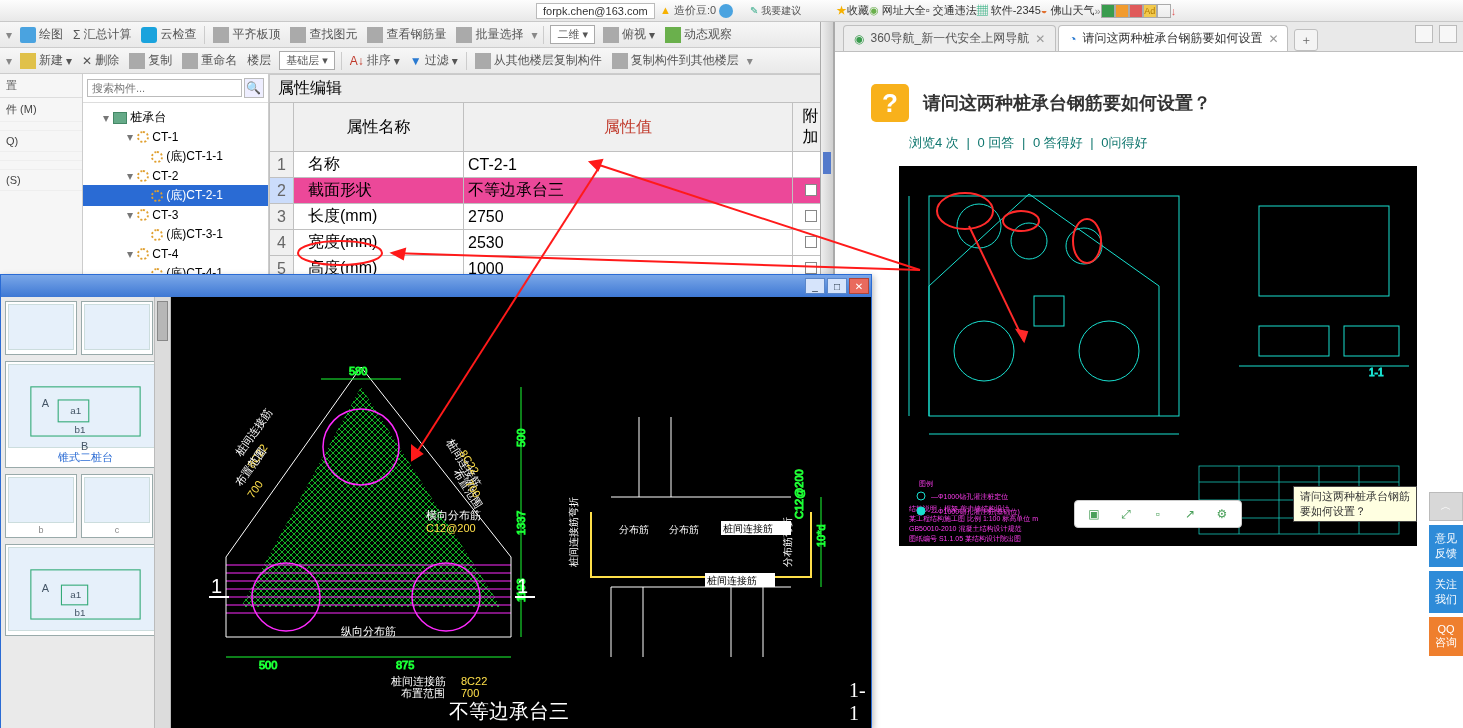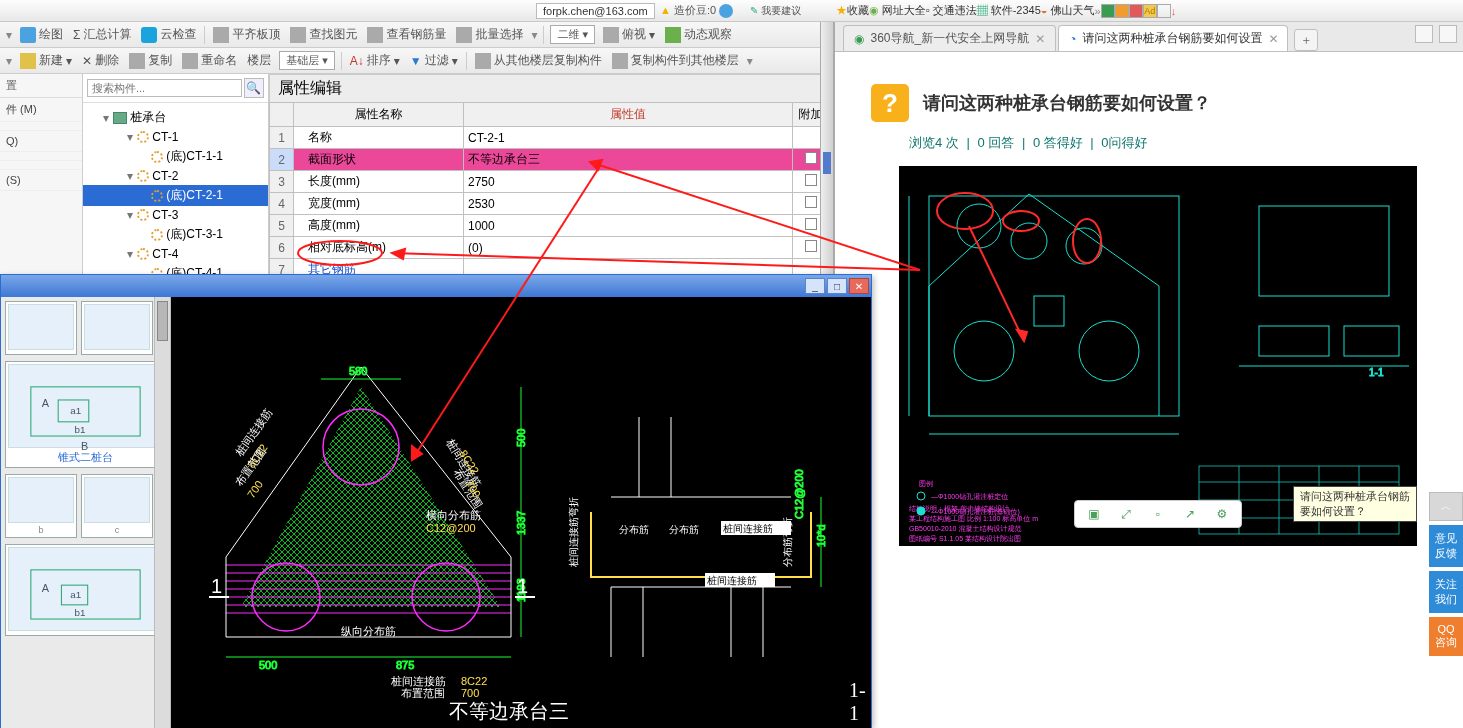--- a/index.html
+++ b/index.html
@@ -43,21 +43,21 @@
 .tree .n.depth1{padding-left:20px;}
 .tree .n.depth2{padding-left:44px;}
 .tree .n.depth3{padding-left:68px;}
 .tree .sel{background:#2a6bd4;color:#fff;}
 .rooticon{display:inline-block;width:14px;height:12px;background:#6a8;border:1px solid #486;}
 .cticon{display:inline-block;width:12px;height:12px;border-radius:50%;border:2px dotted #e0a030;}
 
 
 .proppane{position:absolute;left:269px;top:74px;width:566px;height:640px;background:#fff;}
 .proptitle{background:#ededed;border:1px solid #c9c9c9;border-bottom:none;padding:3px 8px;font-size:16px;}
-.proptable{border-collapse:collapse;width:560px;font-size:12px;}
+.proptable{border-collapse:collapse;width:560px;font-size:16px;}
 .proptable th{background:#f0f0f0;border:1px solid #c0c0c0;padding:3px 4px;font-weight:normal;text-align:center;}
 .proptable th.valh{color:#c0392b;}
 .proptable td{border:1px solid #c0c0c0;padding:2px 4px;height:18px;}
 .proptable td.idx{background:#f0f0f0;text-align:center;width:24px;color:#666;}
 .proptable td.nm{width:170px;padding-left:14px;}
 .proptable td.chk{width:36px;text-align:center;}
 .proptable tr.selrow td{background:#ec4899;}
 .proptable tr.selrow td.idx{background:#cbdcfb;}
 .cbox{display:inline-block;width:12px;height:12px;border:1px solid #888;background:#fff;}
 

